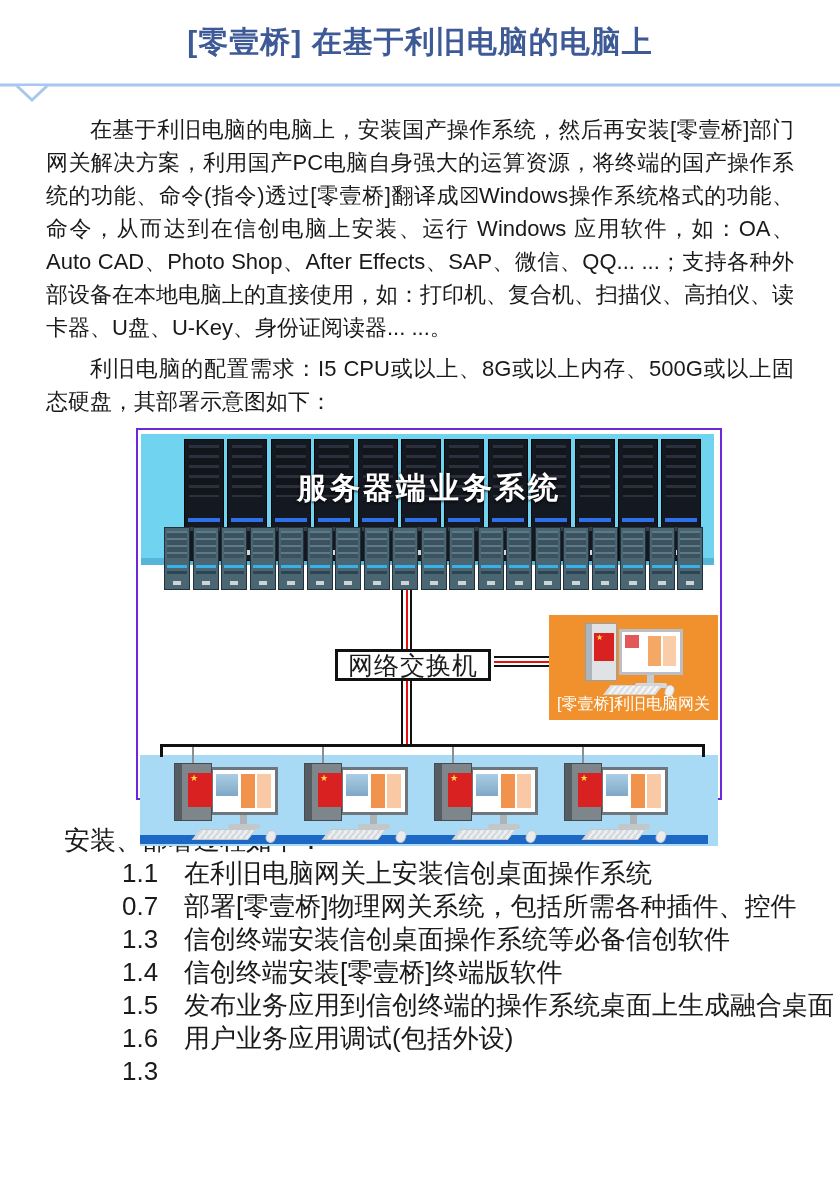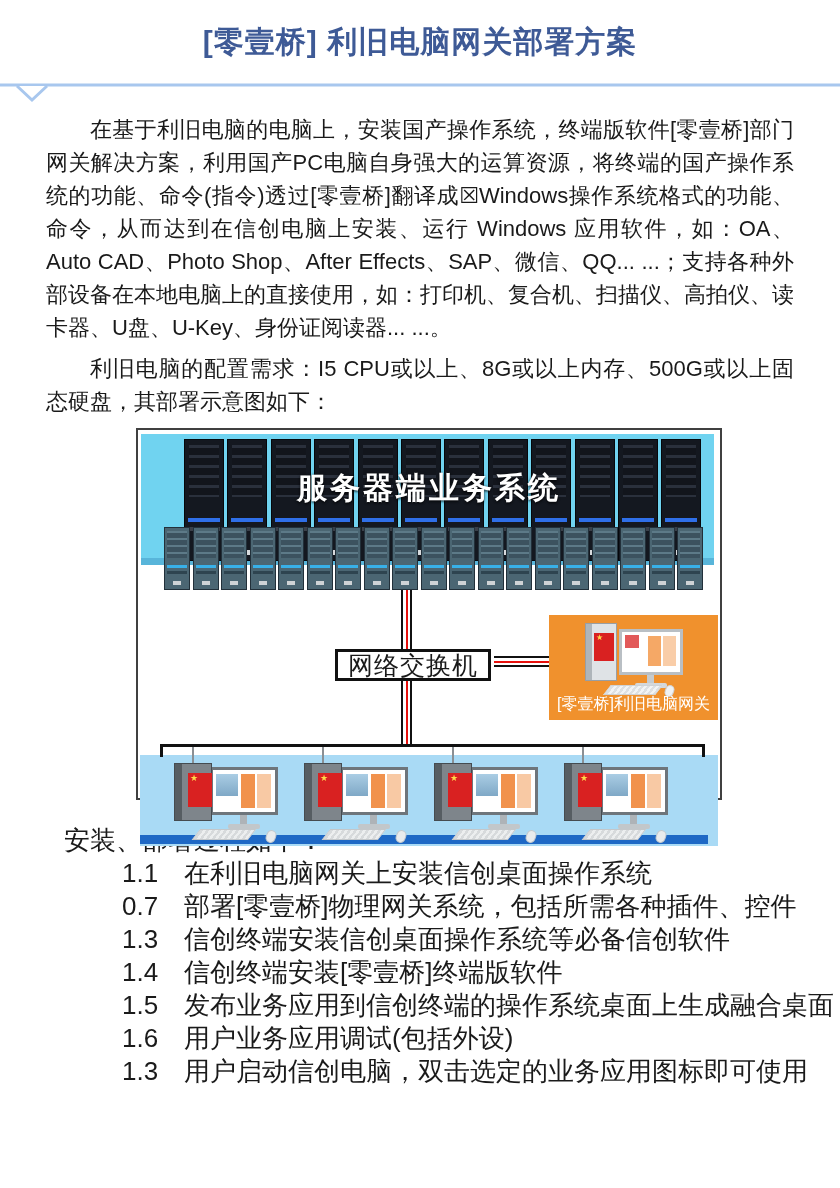--- a/index.html
+++ b/index.html
@@ -12,21 +12,21 @@
   body{width:840px;height:1188px;background:#fff;overflow:hidden;
        font-family:"Liberation Sans","DejaVu Sans",sans-serif;color:var(--text);}
   .title{margin:0;padding-top:22px;text-align:center;font-size:30px;font-weight:bold;
          color:var(--title);letter-spacing:1px;}
   .divider{display:block;margin-top:16px;}
   .body-text{margin:8px 46px 0;font-size:22px;line-height:33px;text-align:justify;text-indent:2em;}
   .p2{}
 
   
   .diagram{position:relative;margin:10px 15px 0 136px;width:586px;height:372px;
-           border:2px solid #404040;background:#fff;}
+           border:2px solid #6d28d9;background:#fff;}
   .server-zone{position:absolute;left:3px;top:4px;width:573px;height:131px;
                background:var(--cyan);border-bottom:7px solid var(--cyanedge);}
   .srv-b{position:absolute;top:9px;width:40px;height:122px;z-index:2;
          background:linear-gradient(#d7dadd,#d7dadd) 50% calc(100% - 5px)/10px 5px no-repeat,#141820;
          border:1px solid #05070b;}
   .srv-b::before{content:"";position:absolute;left:4px;right:4px;top:5px;height:52px;
          background:repeating-linear-gradient(180deg,#2a303c 0 3px,#12151c 3px 10px);}
   .srv-b::after{content:"";position:absolute;left:3px;right:3px;top:78px;height:4px;
          background:#2f6fe8;box-shadow:0 9px 0 0 #3a404a;}
   .srv-f{position:absolute;top:97px;width:26px;height:63px;z-index:2;
@@ -98,28 +98,28 @@
   .install{margin:24px 0 11px 64px;font-size:26px;line-height:33px;}
   .install-heading{}
   .step{display:flex;}
   .step .num{width:62px;margin-left:58px;flex:none;}
 </style>
 </head>
 <body>
 
 <div>
 
-  <h1 class="title">[零壹桥] 利旧电脑网关部署方案</h1>
+  <h1 class="title">[零壹桥] 在基于利旧电脑的电脑上</h1>
 
   <svg class="divider" width="840" height="26">
     <line x1="0" y1="6" x2="840" y2="6" stroke="var(--divider)" stroke-width="3"></line>
     <polyline points="17,7 32,21 47,7" fill="#ffffff" stroke="var(--divider)" stroke-width="3"></polyline>
   </svg>
 
-  <p class="body-text">在基于利旧电脑的电脑上，安装国产操作系统，终端版软件[零壹桥]部门网关解决方案，利用国产PC电脑自身强大的运算资源，将终端的国产操作系统的功能、命令(指令)透过[零壹桥]翻译成☒Windows操作系统格式的功能、命令，从而达到在信创电脑上安装、运行 Windows 应用软件，如：OA、Auto CAD、Photo Shop、After Effects、SAP、微信、QQ... ...；支持各种外部设备在本地电脑上的直接使用，如：打印机、复合机、扫描仪、高拍仪、读卡器、U盘、U-Key、身份证阅读器... ...。</p>
+  <p class="body-text">在基于利旧电脑的电脑上，安装国产操作系统，然后再安装[零壹桥]部门网关解决方案，利用国产PC电脑自身强大的运算资源，将终端的国产操作系统的功能、命令(指令)透过[零壹桥]翻译成☒Windows操作系统格式的功能、命令，从而达到在信创电脑上安装、运行 Windows 应用软件，如：OA、Auto CAD、Photo Shop、After Effects、SAP、微信、QQ... ...；支持各种外部设备在本地电脑上的直接使用，如：打印机、复合机、扫描仪、高拍仪、读卡器、U盘、U-Key、身份证阅读器... ...。</p>
   <p class="body-text p2">利旧电脑的配置需求：I5 CPU或以上、8G或以上内存、500G或以上固态硬盘，其部署示意图如下：</p>
 
   <div class="diagram">
     <div class="server-zone"></div>
     <div id="back-row">
         <div class="srv-b" style="left: 46px;"></div>
         <div class="srv-b" style="left: 89.4px;"></div>
         <div class="srv-b" style="left: 132.8px;"></div>
         <div class="srv-b" style="left: 176.2px;"></div>
         <div class="srv-b" style="left: 219.6px;"></div>
@@ -257,18 +257,17 @@
         <div class="step">
           <span class="num">1.5</span>
           <span>发布业务应用到信创终端的操作系统桌面上生成融合桌面</span>
         </div>
         <div class="step">
           <span class="num">1.6</span>
           <span>用户业务应用调试(包括外设)</span>
         </div>
         <div class="step">
           <span class="num">1.3</span>
-          <span>用户启动信创电脑，双击选定的业务应用图标即可使用</span>
         </div>
       </div>
   </div>
 
 </div>
 
 </body></html>

